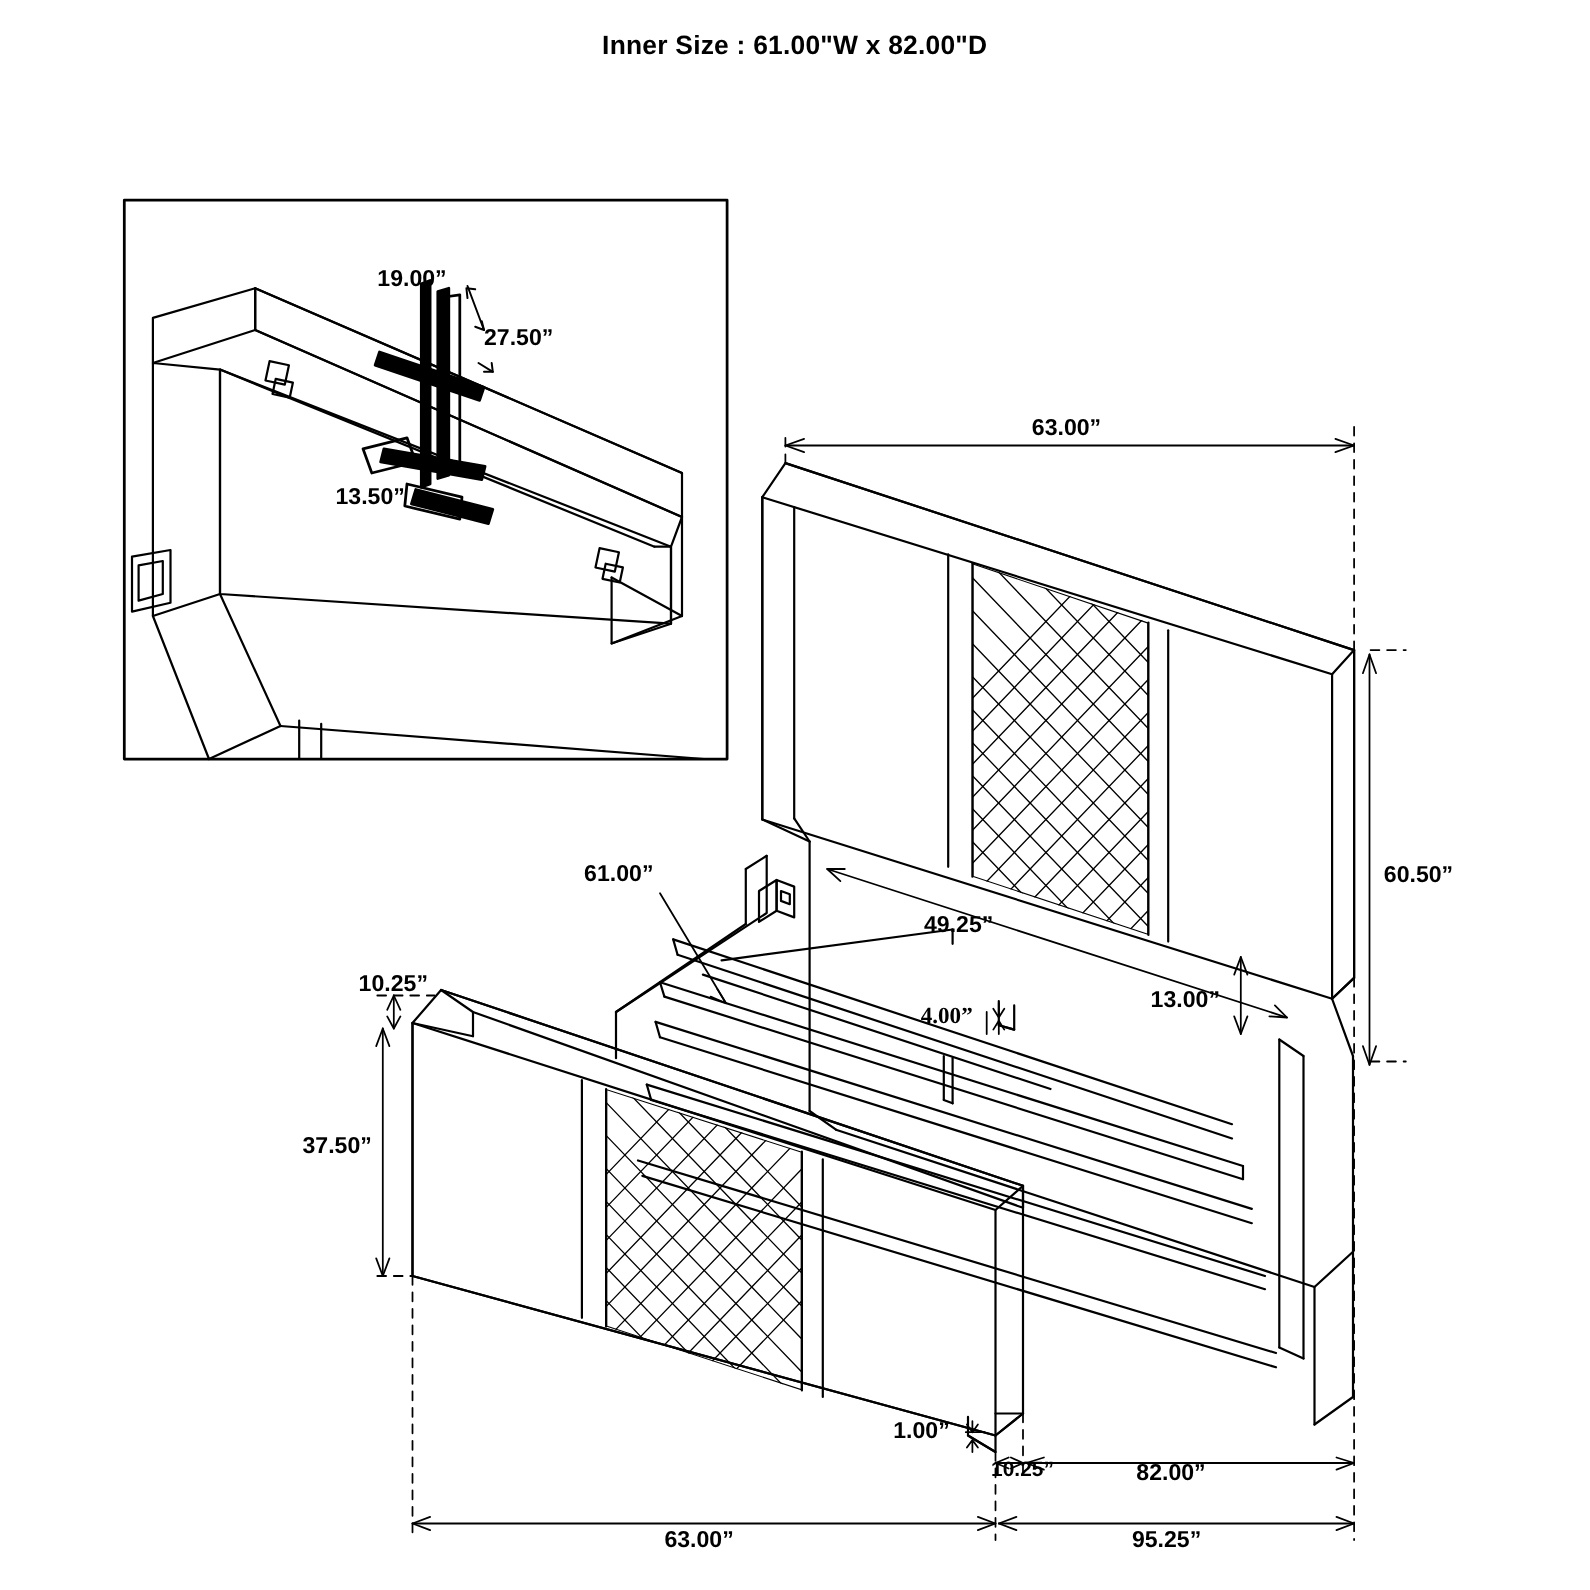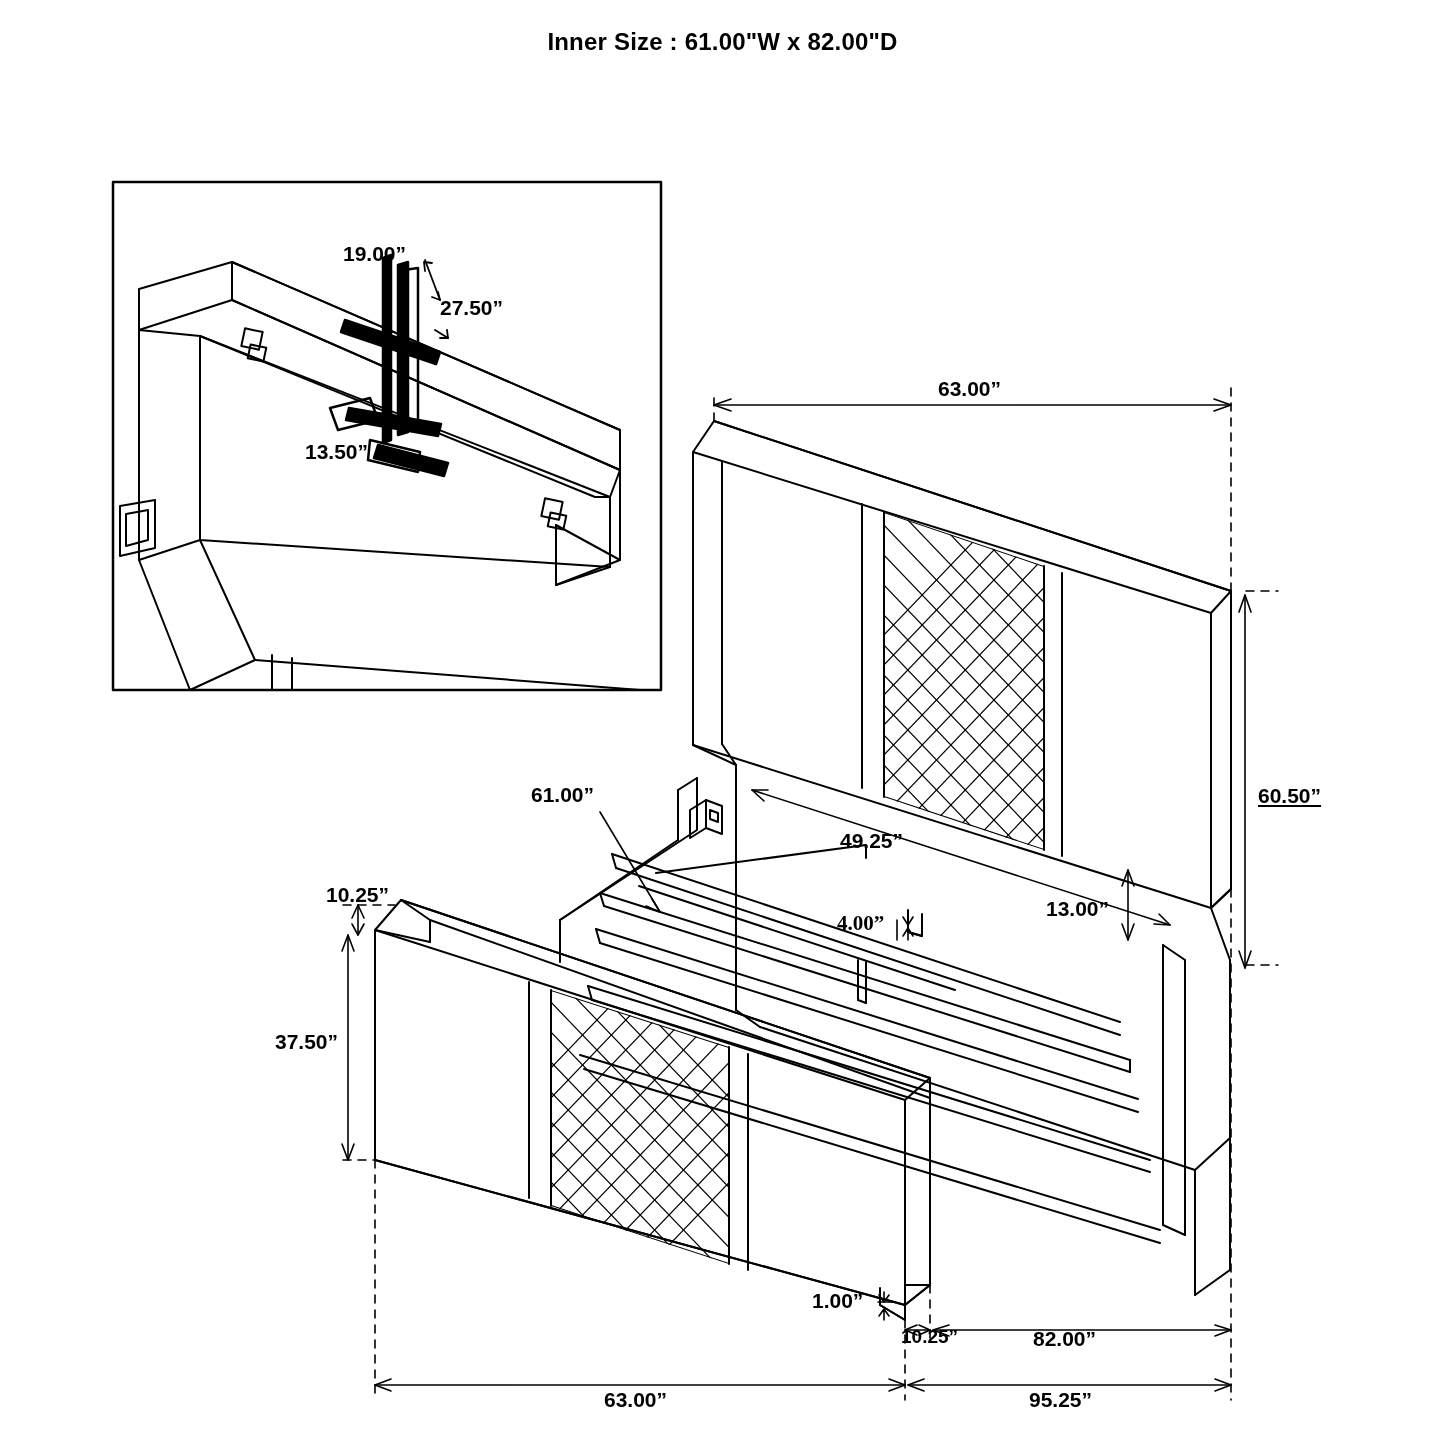--- a/index.html
+++ b/index.html
@@ -344,21 +344,21 @@
         <path d="M1231,1385 L1215,1379 M1231,1385 L1215,1391"></path>
       </g>
     </g>
   </svg>
 
   <div class="dimtext" style="left:307px; top:242px;margin-left:36px;">19.00”</div>
   <div class="dimtext" style="left:440px; top:296px;">27.50”</div>
   <div class="dimtext" style="left:305px; top:440px;">13.50”</div>
 
   <div class="dimtext" style="left:938px; top:377px;">63.00”</div>
-  <div class="dimtext" style="left:1258px; top:784px;text-decoration:underline;">60.50”</div>
+  <div class="dimtext" style="left:1258px; top:784px;">60.50”</div>
   <div class="dimtext" style="left:840px; top:829px;">49.25”</div>
   <div class="dimtext" style="left:1046px; top:897px;">13.00”</div>
   <div class="dimtext" style="left:837px; top:911px;font-family:Liberation Serif, serif;">4.00”</div>
   <div class="dimtext" style="left:531px; top:783px;">61.00”</div>
   <div class="dimtext" style="left:326px; top:883px;">10.25”</div>
   <div class="dimtext" style="left:275px; top:1030px;">37.50”</div>
   <div class="dimtext" style="left:812px; top:1289px;">1.00”</div>
   <div class="dimtext small" style="left:901px; top:1326px;">10.25”</div>
   <div class="dimtext" style="left:1033px; top:1327px;">82.00”</div>
   <div class="dimtext" style="left:604px; top:1388px;">63.00”</div>

